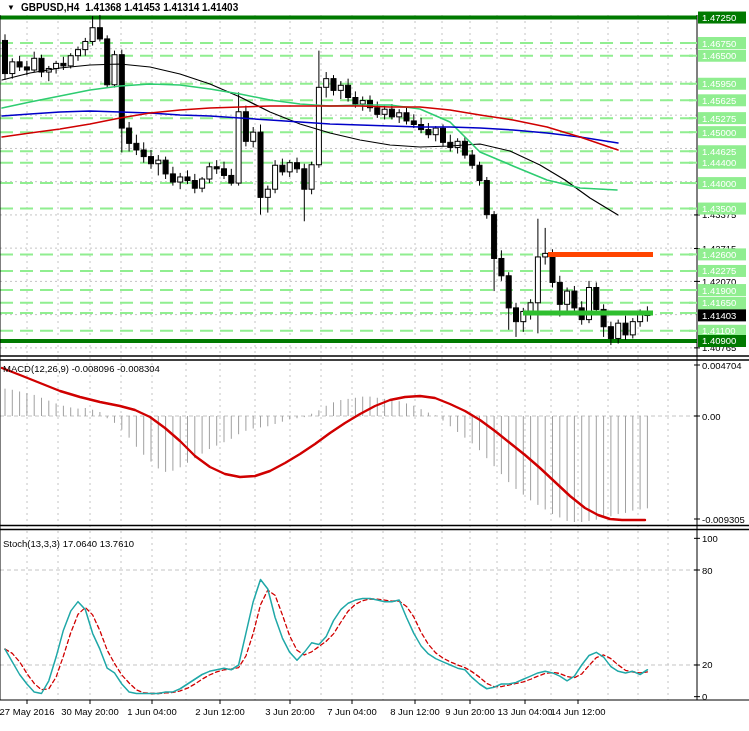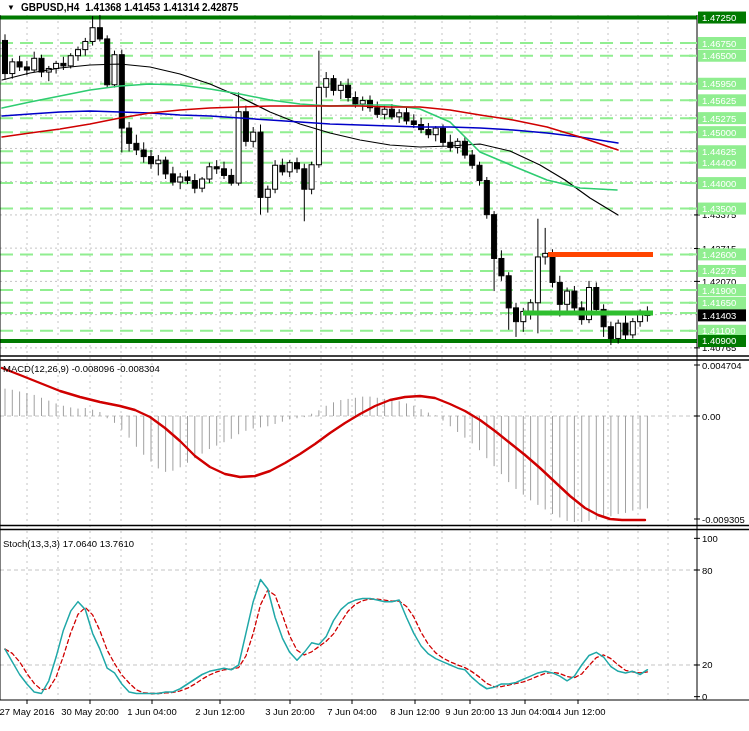--- a/index.html
+++ b/index.html
@@ -12,21 +12,21 @@
   #chart{position:absolute;left:0;top:0;}
   svg text{font-family:"Liberation Sans",sans-serif;}
 </style>
 </head>
 <body>
 
 <div id="window">
   <div id="hdr">
     <span class="tri">▼</span>
     <span class="sym">GBPUSD,H4</span>
-    <span class="sym">1.41368 1.41453 1.41314 2.42875</span>
+    <span class="sym">1.41368 1.41453 1.41314 1.41403</span>
   </div>
   <svg id="chart" width="749" height="731">
       <g>
         <line x1="27" y1="15" x2="27" y2="700" stroke="#C4C4C4" stroke-width="1" stroke-dasharray="2,4"></line>
         <line x1="58" y1="15" x2="58" y2="700" stroke="#C4C4C4" stroke-width="1" stroke-dasharray="2,4"></line>
         <line x1="90" y1="15" x2="90" y2="700" stroke="#C4C4C4" stroke-width="1" stroke-dasharray="2,4"></line>
         <line x1="121" y1="15" x2="121" y2="700" stroke="#C4C4C4" stroke-width="1" stroke-dasharray="2,4"></line>
         <line x1="152" y1="15" x2="152" y2="700" stroke="#C4C4C4" stroke-width="1" stroke-dasharray="2,4"></line>
         <line x1="186" y1="15" x2="186" y2="700" stroke="#C4C4C4" stroke-width="1" stroke-dasharray="2,4"></line>
         <line x1="220" y1="15" x2="220" y2="700" stroke="#C4C4C4" stroke-width="1" stroke-dasharray="2,4"></line>

